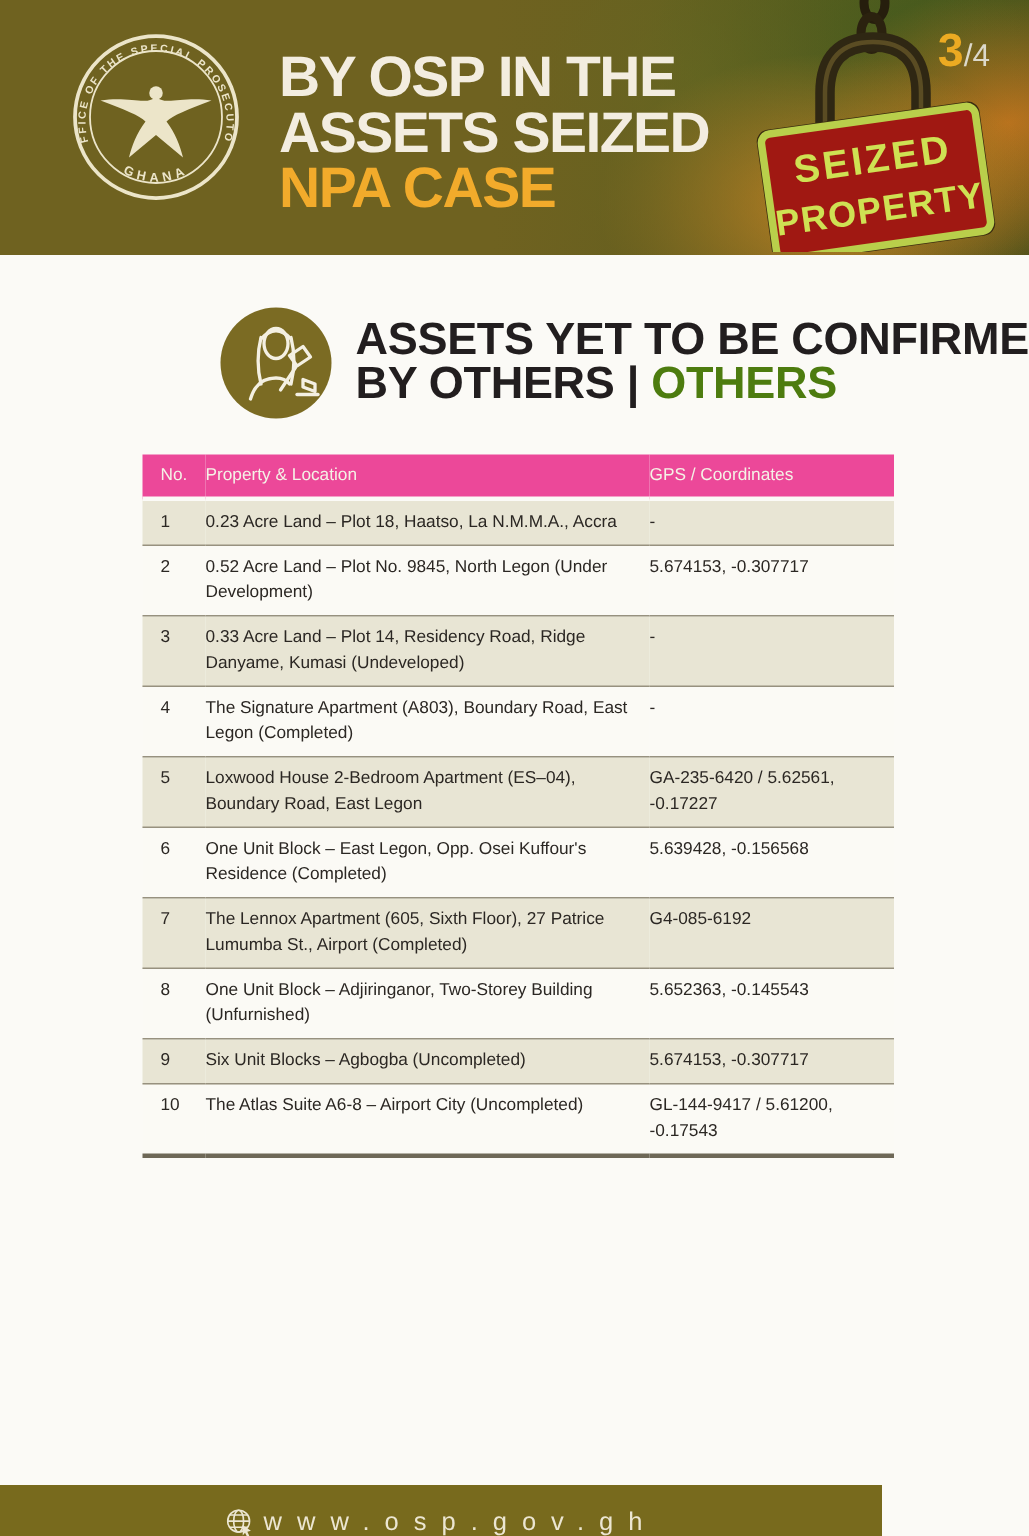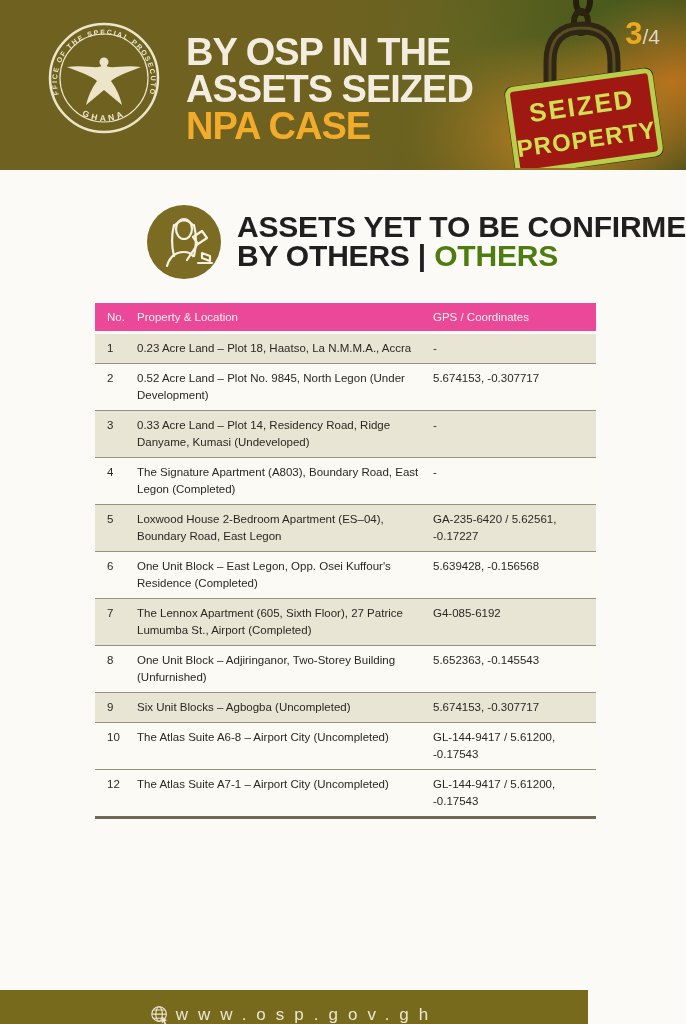--- a/index.html
+++ b/index.html
@@ -205,25 +205,20 @@
         <tr class="odd">
           <td class="cell-no">9</td>
           <td class="cell-property">Six Unit Blocks – Agbogba (Uncompleted)</td>
           <td class="cell-gps">5.674153, -0.307717</td>
         </tr>
         <tr class="even">
           <td class="cell-no">10</td>
           <td class="cell-property">The Atlas Suite A6-8 – Airport City (Uncompleted)</td>
           <td class="cell-gps">GL-144-9417 / 5.61200, -0.17543</td>
         </tr>
-        <tr class="even">
-          <td class="cell-no">12</td>
-          <td class="cell-property">The Atlas Suite A7-1 – Airport City (Uncompleted)</td>
-          <td class="cell-gps">GL-144-9417 / 5.61200, -0.17543</td>
-        </tr>
       </tbody>
   </table>
 
   <div class="footer">
     <svg class="globe" viewBox="0 0 22 22">
       <g fill="none" stroke="#ece6d2" stroke-width="1.2">
         <circle cx="10" cy="10" r="8"></circle>
         <ellipse cx="10" cy="10" rx="3.6" ry="8"></ellipse>
         <path d="M2,10 h16 M3.2,5.5 h13.6 M3.2,14.5 h13.6"></path>
       </g>

